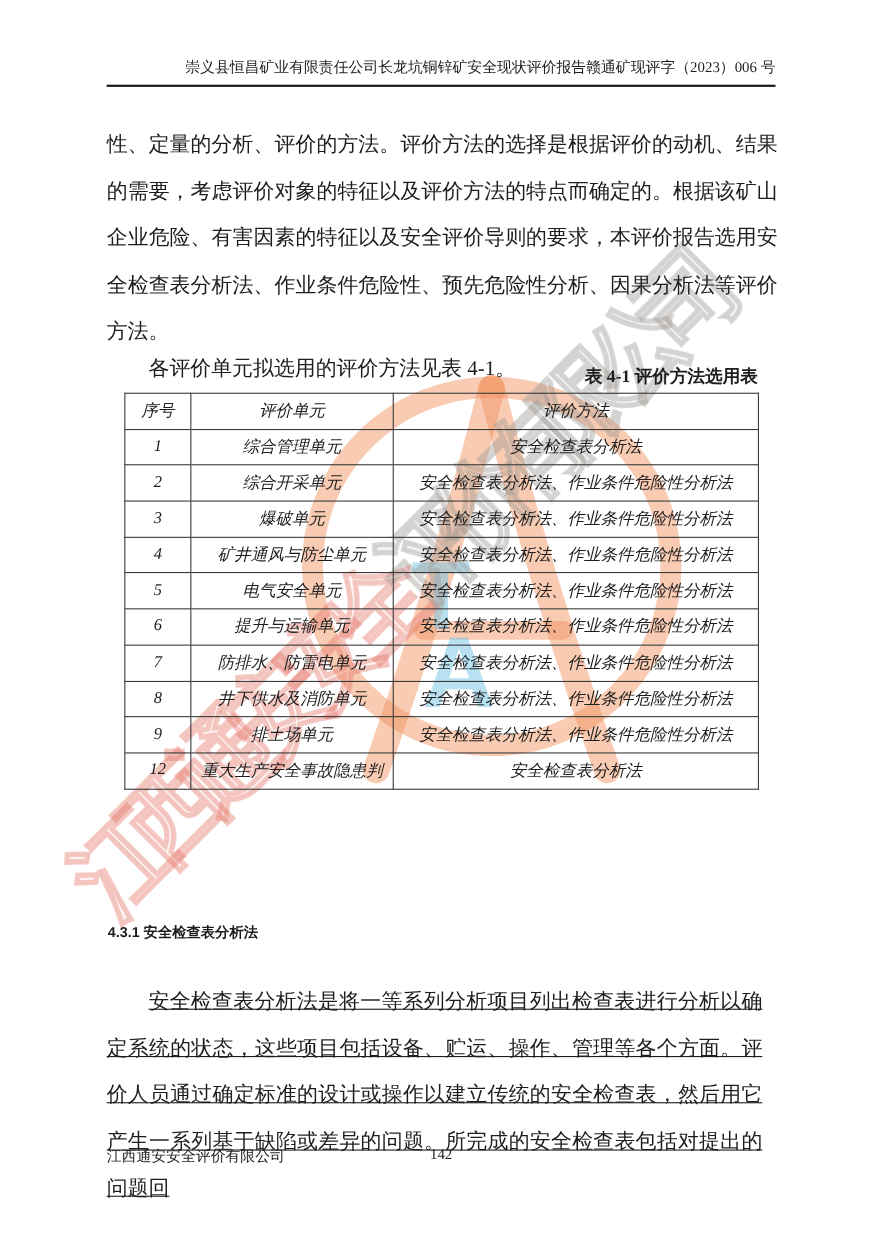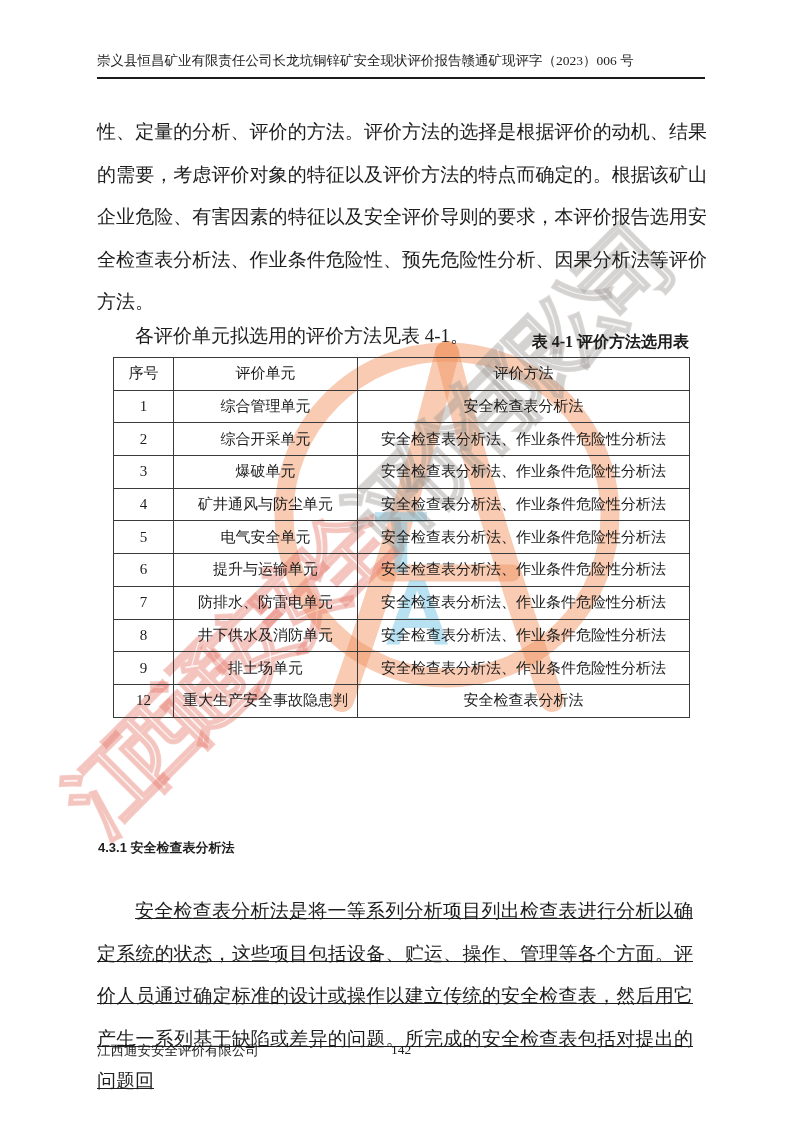--- a/index.html
+++ b/index.html
@@ -20,31 +20,31 @@
   }
   .wm-diag .d1{color:rgba(232,130,118,0.10);-webkit-text-stroke:2px rgba(228,122,108,0.38);}
   .wm-diag .d2{color:rgba(150,148,145,0.10);-webkit-text-stroke:2px rgba(158,152,148,0.36);}
   .wm-red{
     position:absolute;left:270px;top:720px;font-size:69px;font-weight:bold;
     letter-spacing:3px;color:rgba(224,36,24,0.85);white-space:nowrap;line-height:1.05;
   }
   
   .content{position:absolute;inset:0;z-index:2;}
   .pageheader{
-    position:absolute;left:97px;top:52px;width:608px;display:flex;justify-content:flex-start;
+    position:absolute;left:97px;top:52px;width:608px;display:flex;justify-content:flex-end;
     font-size:13.5px;border-bottom:2px solid #1a1a1a;padding-bottom:7px;
   }
   .para{position:absolute;left:97px;font-size:19px;line-height:42.6px;text-align:justify;}
   .p1{top:92px;width:610px;}
   .p2{top:296px;width:610px;text-indent:2em;}
   .tbl-title{position:absolute;left:113px;top:332px;width:576px;text-align:right;
              font-weight:bold;font-size:16px;}
   table.datatable{
     position:absolute;left:113px;top:357px;width:576px;border-collapse:collapse;
-    font-size:15px;table-layout:fixed;
+    font-size:15px;table-layout:fixed;font-style:italic;
   }
   .datatable th,.datatable td{
     border:1px solid #3a3a3a;height:31.7px;text-align:center;vertical-align:middle;
     font-weight:normal;padding:0 2px;overflow:hidden;white-space:nowrap;
   }
   .h43{position:absolute;left:98px;top:791px;font-size:21px;font-weight:bold;
        font-family:"Liberation Sans","DejaVu Sans",sans-serif;}
   .h431{position:absolute;left:98px;top:839px;font-size:13px;font-weight:bold;
         font-family:"Liberation Sans","DejaVu Sans",sans-serif;}
   .p3{top:871px;width:596px;text-indent:2em;text-decoration:underline;}

